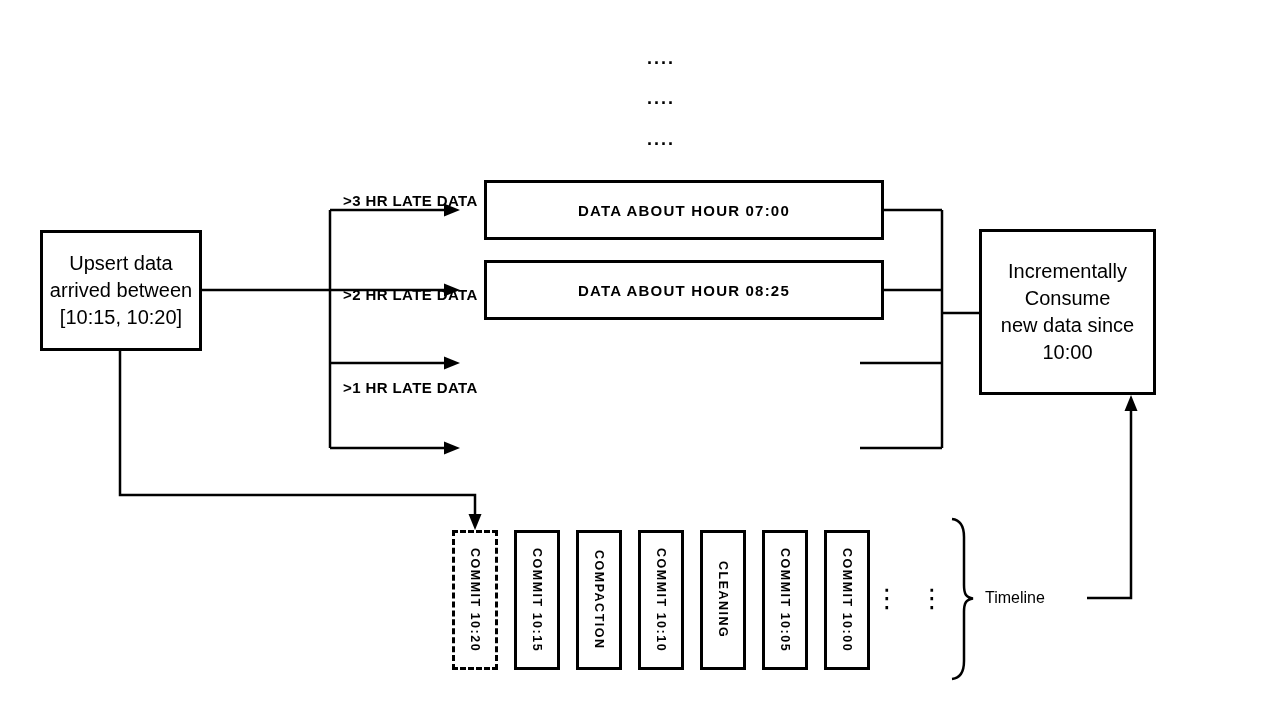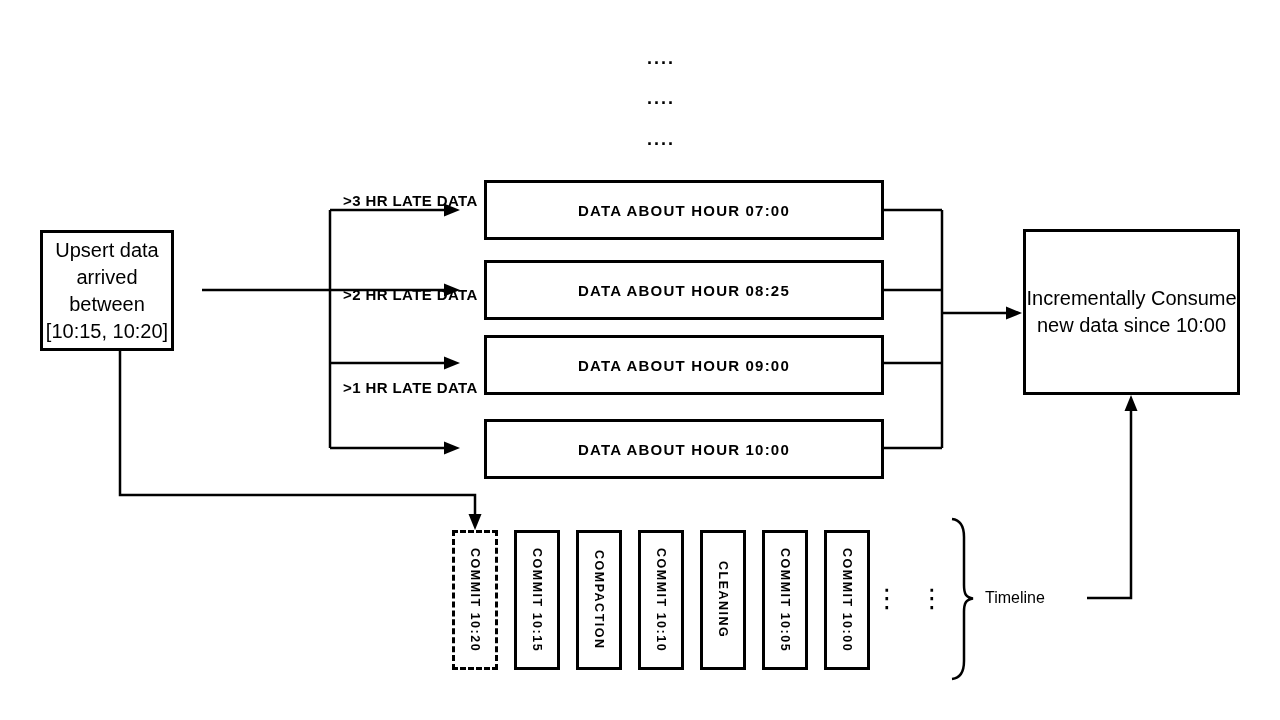--- a/index.html
+++ b/index.html
@@ -9,22 +9,22 @@
   }
   svg.wires { position:absolute; left:0; top:0; width:1280px; height:720px; }
 
   .box {
     position:absolute; border:3px solid #000; box-sizing:border-box;
     display:flex; align-items:center; justify-content:center;
     text-align:center; background:#fff;
   }
   .pre { white-space:pre-line; }
 
-  #upsert  { left:40px;  top:230px; width:134px; height:121px; font-size:20px; line-height:27px; }
-  #consume { left:1023px; top:229px; width:217px; height:166px; font-size:20px; line-height:27px; }
+  #upsert  { left:40px;  top:230px; width:162px; height:121px; font-size:20px; line-height:27px; }
+  #consume { left:979px; top:229px; width:177px; height:166px; font-size:20px; line-height:27px; }
 
   .hourbox { left:484px; width:400px; height:60px; font-weight:bold; font-size:15px; letter-spacing:1.2px; }
   #hour1 { top:180px; } #hour2 { top:260px; } #hour3 { top:335px; } #hour4 { top:419px; }
 
   .late { position:absolute; left:343px; font-weight:bold; font-size:15px; letter-spacing:0.4px; }
   #late1 { top:192px; } #late2 { top:286px; } #late3 { top:331px;margin-top:48px; }
 
   .dots-row {
     position:absolute; left:616px; width:90px; height:20px; line-height:20px;
     text-align:center; font-weight:bold; font-size:18px; letter-spacing:2px;
@@ -98,22 +98,20 @@
   <div id="upsert" class="box pre">Upsert data
 arrived between
 [10:15, 10:20]</div>
 
   <div id="late1" class="late">&gt;3 HR LATE DATA</div>
   <div id="late2" class="late">&gt;2 HR LATE DATA</div>
   <div id="late3" class="late">&gt;1 HR LATE DATA</div>
 
   <div id="hour1" class="box hourbox">DATA ABOUT HOUR 07:00</div>
   <div id="hour2" class="box hourbox">DATA ABOUT HOUR 08:25</div>
-  <div id="hour3" class="box hourbox">DATA ABOUT HOUR 09:00</div>
-  <div id="hour4" class="box hourbox">DATA ABOUT HOUR 10:00</div>
 
   <div id="consume" class="box pre">Incrementally Consume
 new data since 10:00</div>
 
   <div id="inst1" class="instant dashed">
     <span class="vt">COMMIT 10:20</span>
   </div>
   <div id="inst2" class="instant">
     <span class="vt">COMMIT 10:15</span>
   </div>

